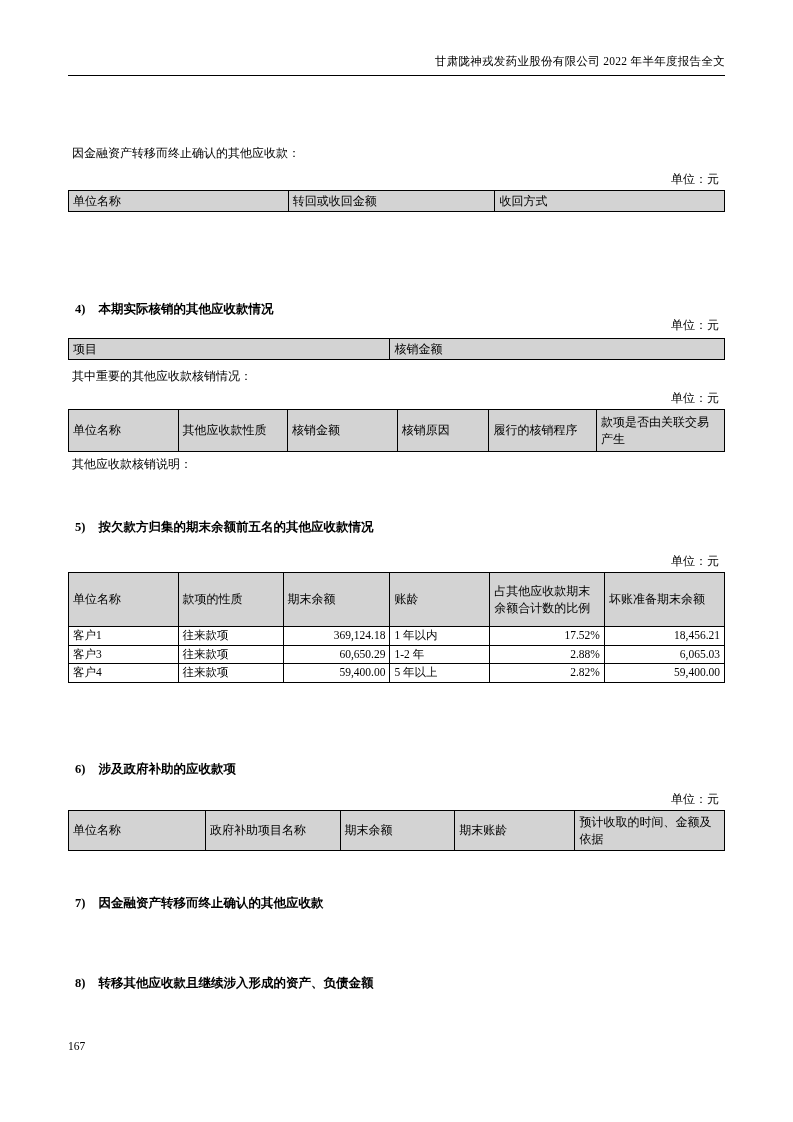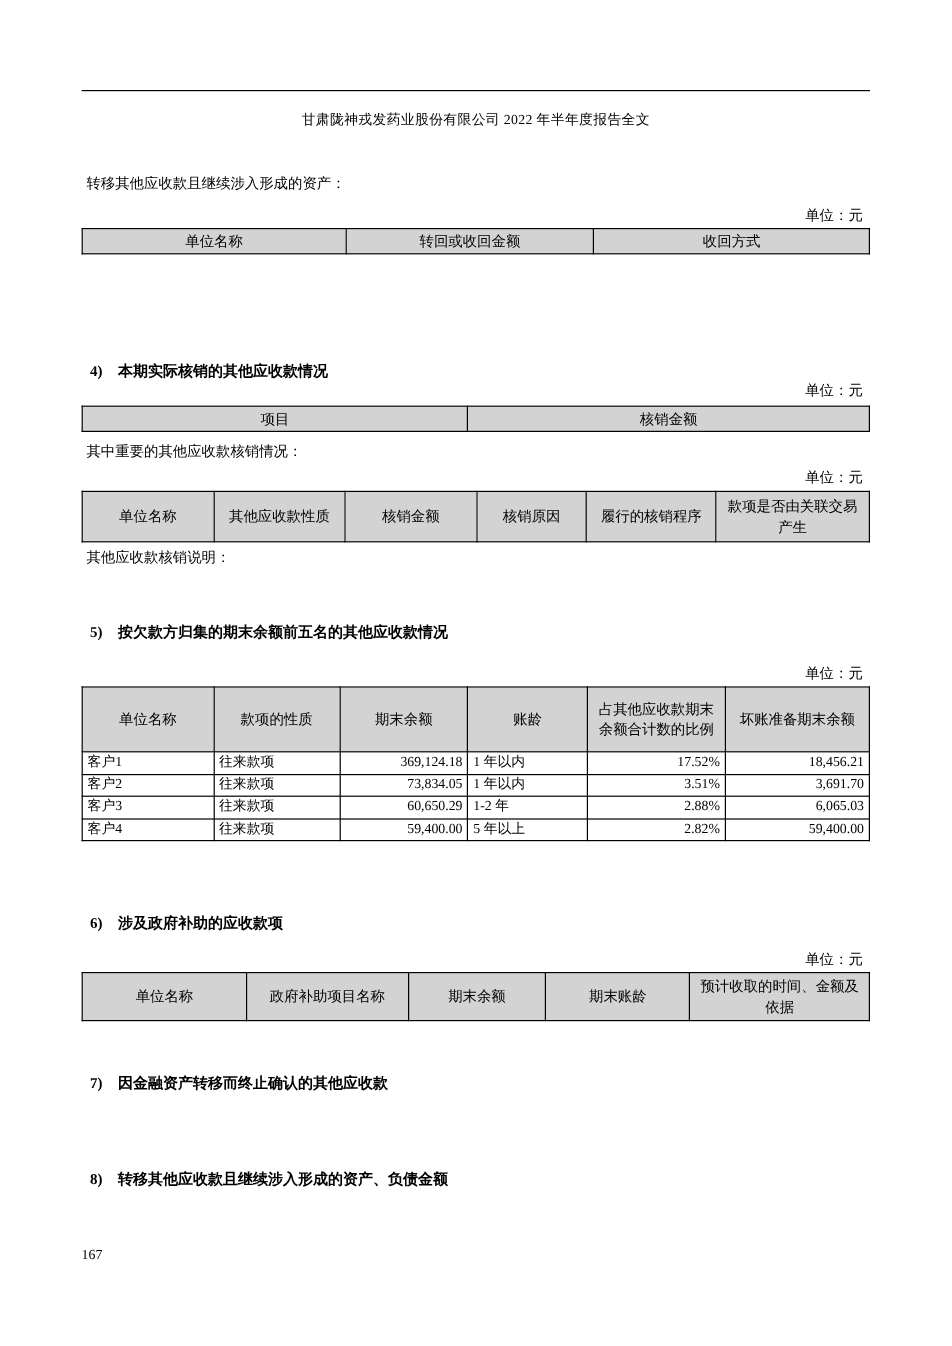--- a/index.html
+++ b/index.html
@@ -3,30 +3,30 @@
 <meta charset="utf-8">
 <style>
   * { margin:0; padding:0; box-sizing:border-box; }
   html,body { background:#ffffff; }
   body {
     width:793px; height:1122px; position:relative;
     font-family:"Liberation Serif","DejaVu Serif",serif;
     color:#000;
   }
   .abs { position:absolute; left:68px; width:657px; }
-  .hdr-title { top:54px; text-align:center; font-size:11.5px; letter-spacing:.3px;margin-top:38px; }
+  .hdr-title { top:54px; text-align:right; font-size:11.5px; letter-spacing:.3px; }
   .hdr-rule  { top:75px; border-top:1px solid #000; height:0; }
   .body-text { font-size:12px; line-height:1.3; padding-left:4px; }
   .unit { text-align:right; font-size:12px; padding-right:6px; }
   .heading { font-weight:bold; font-size:12.5px; padding-left:7px; }
   .heading .num { margin-right:13px; }
   table { width:100%; border-collapse:collapse; table-layout:fixed; }
   th, td {
     border:1px solid #000; font-weight:normal; font-size:12px;
-    text-align:center; vertical-align:middle; padding:2px 4px; line-height:1.35;
+    text-align:left; vertical-align:middle; padding:2px 4px; line-height:1.35;
     overflow:hidden;
   }
   th { background:#d3d3d3; }
   .t-simple  th { height:21px; }
   .t-writeoff th { height:42px; }
   .t-top5 thead th { height:54px; }
   .t-gov th { height:40px; }
   .t-top5 td { font-size:11.5px; padding:1px 4px; height:16px;margin-top:44px; }
   .t-top5 tr.total-row td { height:19px; font-size:12px; }
   .num-cell  { text-align:right; }
@@ -35,21 +35,21 @@
   .page-num { top:1040px; font-size:11.5px; padding-right:8px; }
 </style>
 </head>
 <body>
 
 <div>
 
   <div class="abs hdr-title">甘肃陇神戎发药业股份有限公司 2022 年半年度报告全文</div>
   <div class="abs hdr-rule"></div>
 
-  <div class="abs body-text" style="top:146px">转移其他应收款且继续涉入形成的资产：</div>
+  <div class="abs body-text" style="top:146px">因金融资产转移而终止确认的其他应收款：</div>
   <div class="abs unit" style="top:171px">单位：元</div>
 
   <div class="abs" style="top:190px">
     <table class="t-simple">
       <colgroup>
           <col style="width:33.5%">
           <col style="width:31.5%">
           <col style="width:35%">
         </colgroup>
       <tbody>
@@ -138,28 +138,20 @@
       <tbody>
       <tr>
         <td class="left-cell">客户1</td>
         <td class="left-cell">往来款项</td>
         <td class="num-cell">369,124.18</td>
         <td class="left-cell">1 年以内</td>
         <td class="num-cell">17.52%</td>
         <td class="num-cell">18,456.21</td>
       </tr>
       <tr>
-        <td class="left-cell">客户2</td>
-        <td class="left-cell">往来款项</td>
-        <td class="num-cell">73,834.05</td>
-        <td class="left-cell">1 年以内</td>
-        <td class="num-cell">3.51%</td>
-        <td class="num-cell">3,691.70</td>
-      </tr>
-      <tr>
         <td class="left-cell">客户3</td>
         <td class="left-cell">往来款项</td>
         <td class="num-cell">60,650.29</td>
         <td class="left-cell">1-2 年</td>
         <td class="num-cell">2.88%</td>
         <td class="num-cell">6,065.03</td>
       </tr>
       <tr>
         <td class="left-cell">客户4</td>
         <td class="left-cell">往来款项</td>

